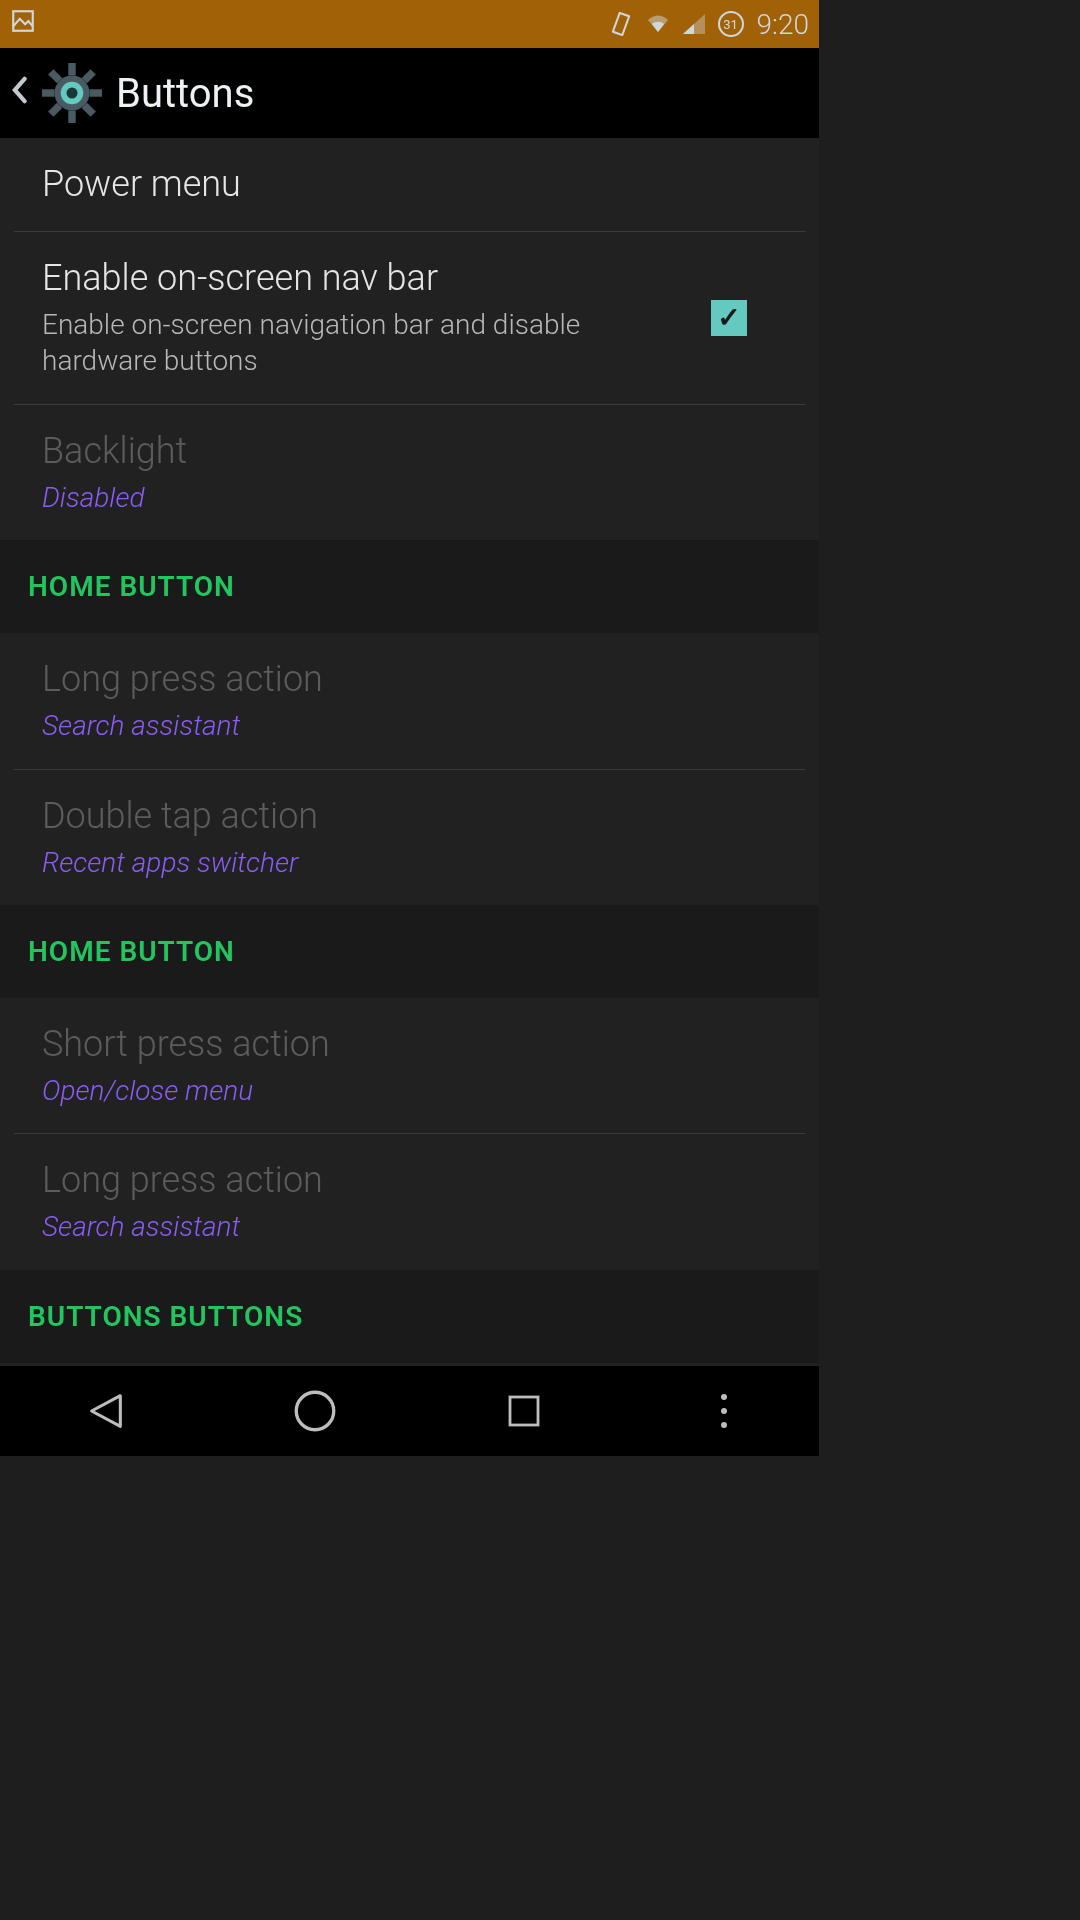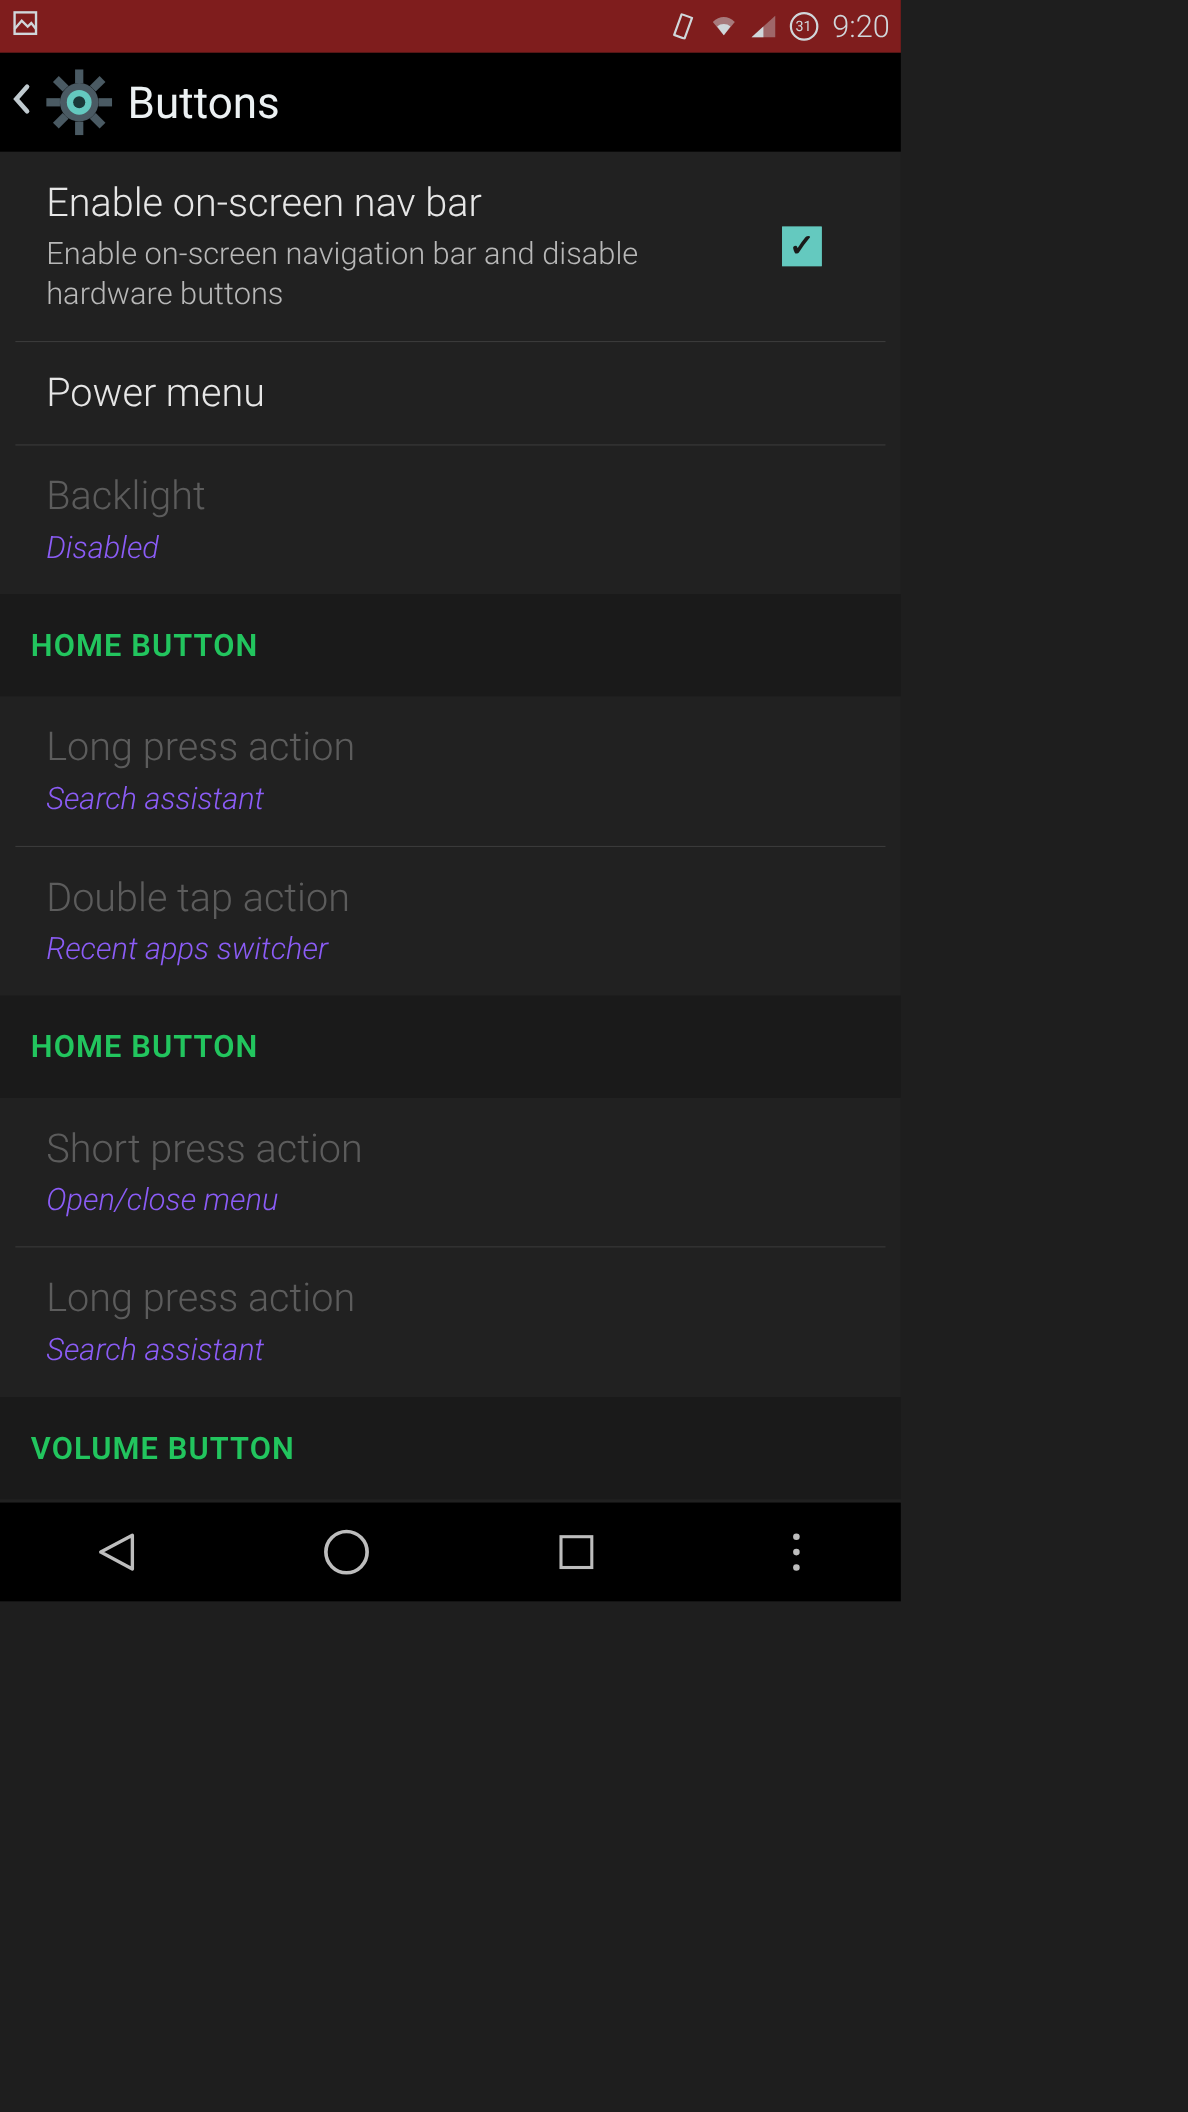--- a/index.html
+++ b/index.html
@@ -6,21 +6,21 @@
     html, body {
       width: 819px;
       height: 1456px;
       font-family: -apple-system, BlinkMacSystemFont, "Segoe UI", Roboto, sans-serif;
       background: #1e1e1e;
       color: #e8e8e8;
       overflow: hidden;
     }
     .status-bar {
       height: 48px;
-      background: #7f1d1d;
+      background: #a16207;
       display: flex;
       align-items: center;
       justify-content: space-between;
       padding: 0 10px;
       color: #d0d7db;
       font-size: 28px;
     }
     .status-left, .status-right {
       display: flex;
       align-items: center;
@@ -161,30 +161,30 @@
       </g>
     </svg>
   </span>
   <span class="app-title">Buttons</span>
 </div>
 
 <div class="content">
   <div class="first-section-pad">
     <div class="setting-item">
       <div class="setting-text">
+        <div class="setting-title">Power menu</div>
+      </div>
+    </div>
+    <div class="setting-item">
+      <div class="setting-text">
         <div class="setting-title">Enable on-screen nav bar</div>
         <div class="setting-sub">Enable on-screen navigation bar and disable hardware buttons</div>
       </div>
       <span class="checkbox checked"></span>
     </div>
-    <div class="setting-item">
-      <div class="setting-text">
-        <div class="setting-title">Power menu</div>
-      </div>
-    </div>
     <div class="setting-item disabled no-border">
       <div class="setting-text">
         <div class="setting-title">Backlight</div>
         <div class="setting-sub">Disabled</div>
       </div>
     </div>
   </div>
 
   <div class="section-header">HOME BUTTON</div>
   <div class="first-section-pad">
@@ -211,21 +211,21 @@
       </div>
     </div>
     <div class="setting-item disabled no-border">
       <div class="setting-text">
         <div class="setting-title">Long press action</div>
         <div class="setting-sub">Search assistant</div>
       </div>
     </div>
   </div>
 
-  <div class="section-header">VOLUME BUTTON</div>
+  <div class="section-header">BUTTONS BUTTONS</div>
   <div class="first-section-pad">
     <div class="setting-item no-border" style="padding-bottom:4px;">
       
       
     </div>
   </div>
 </div>
 
 <div class="nav-bar">
   <span class="nav-btn">

